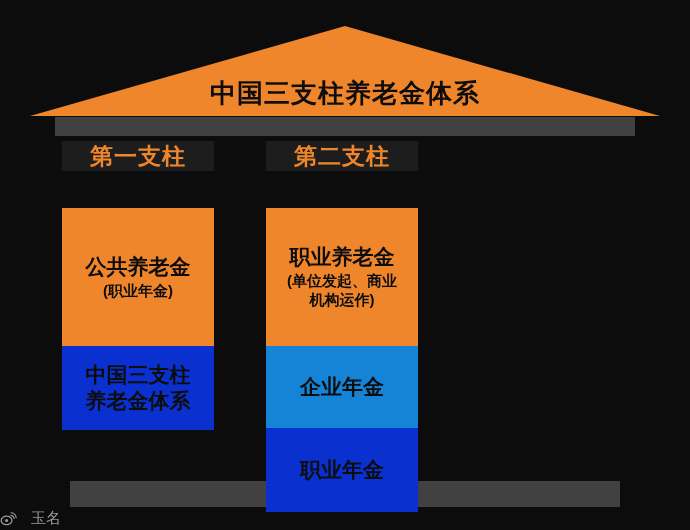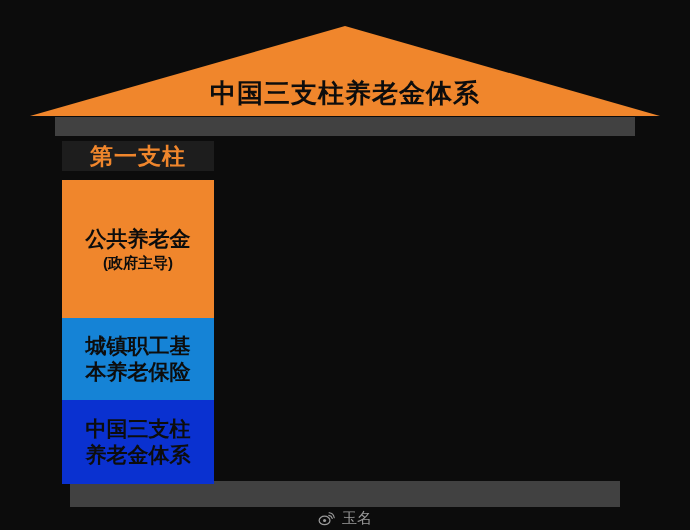--- a/index.html
+++ b/index.html
@@ -63,34 +63,34 @@
   .block{
     display:flex;flex-direction:column;
     justify-content:center;align-items:center;
     text-align:center;
     padding:0 20px;
     color:var(--block-text,#0d0d0d);
     font-weight:bold;
   }
   .block .block-main{font-size:21px;line-height:1.25;}
   .block .block-sub{font-size:15px;line-height:1.25;margin-top:2px;}
-  .block.orange{height:138px;background:var(--orange,#f0862c);}
+  .block.orange{height:138px;background:var(--orange,#f0862c);margin-top:28px;}
   .block.lightblue{height:82px;background:var(--light-blue,#1583d6);}
   .block.darkblue{height:84px;background:var(--dark-blue,#0a31d0);}
   
   .base{
     position:absolute;left:70px;top:481px;
     width:550px;height:26px;
     background:var(--gray-bar,#414141);
     z-index:0;
   }
   
   .watermark{
     position:absolute;left:0;bottom:2px;width:100%;
-    display:flex;justify-content:center;align-items:center;gap:7px;
+    display:flex;align-items:center;gap:14px;
     color:var(--watermark-gray,#9a9a9a);
     font-size:15px;
     z-index:2;
   }
   .wm-icon{display:inline-flex;align-items:center;}
 </style>
 </head>
 <body>
 
 <div class="stage">
@@ -98,30 +98,40 @@
   <div class="roof"></div>
   <div class="title">中国三支柱养老金体系</div>
   <div class="beam"></div>
 
   <div class="pillars">
 
     <div class="pillar">
       <div class="pillar-header">第一支柱</div>
       <div class="block orange">
         <div class="block-main">公共养老金</div>
-        <div class="block-sub">(政府主导)</div>
-      </div>
-      <div class="block lightblue">
-        <div class="block-main">城镇职工基本养老保险</div>
+        <div class="block-sub">(职业年金)</div>
       </div>
       <div class="block darkblue">
         <div class="block-main">中国三支柱养老金体系</div>
       </div>
     </div>
 
+    <div class="pillar">
+      <div class="pillar-header">第二支柱</div>
+      <div class="block orange">
+        <div class="block-main">职业养老金</div>
+        <div class="block-sub">(单位发起、商业机构运作)</div>
+      </div>
+      <div class="block lightblue">
+        <div class="block-main">企业年金</div>
+      </div>
+      <div class="block darkblue">
+        <div class="block-main">职业年金</div>
+      </div>
+    </div>
 
     <div class="pillar">
     </div>
 
   </div>
 
   <div class="base"></div>
 
   <div class="watermark">
     <span class="wm-icon">

